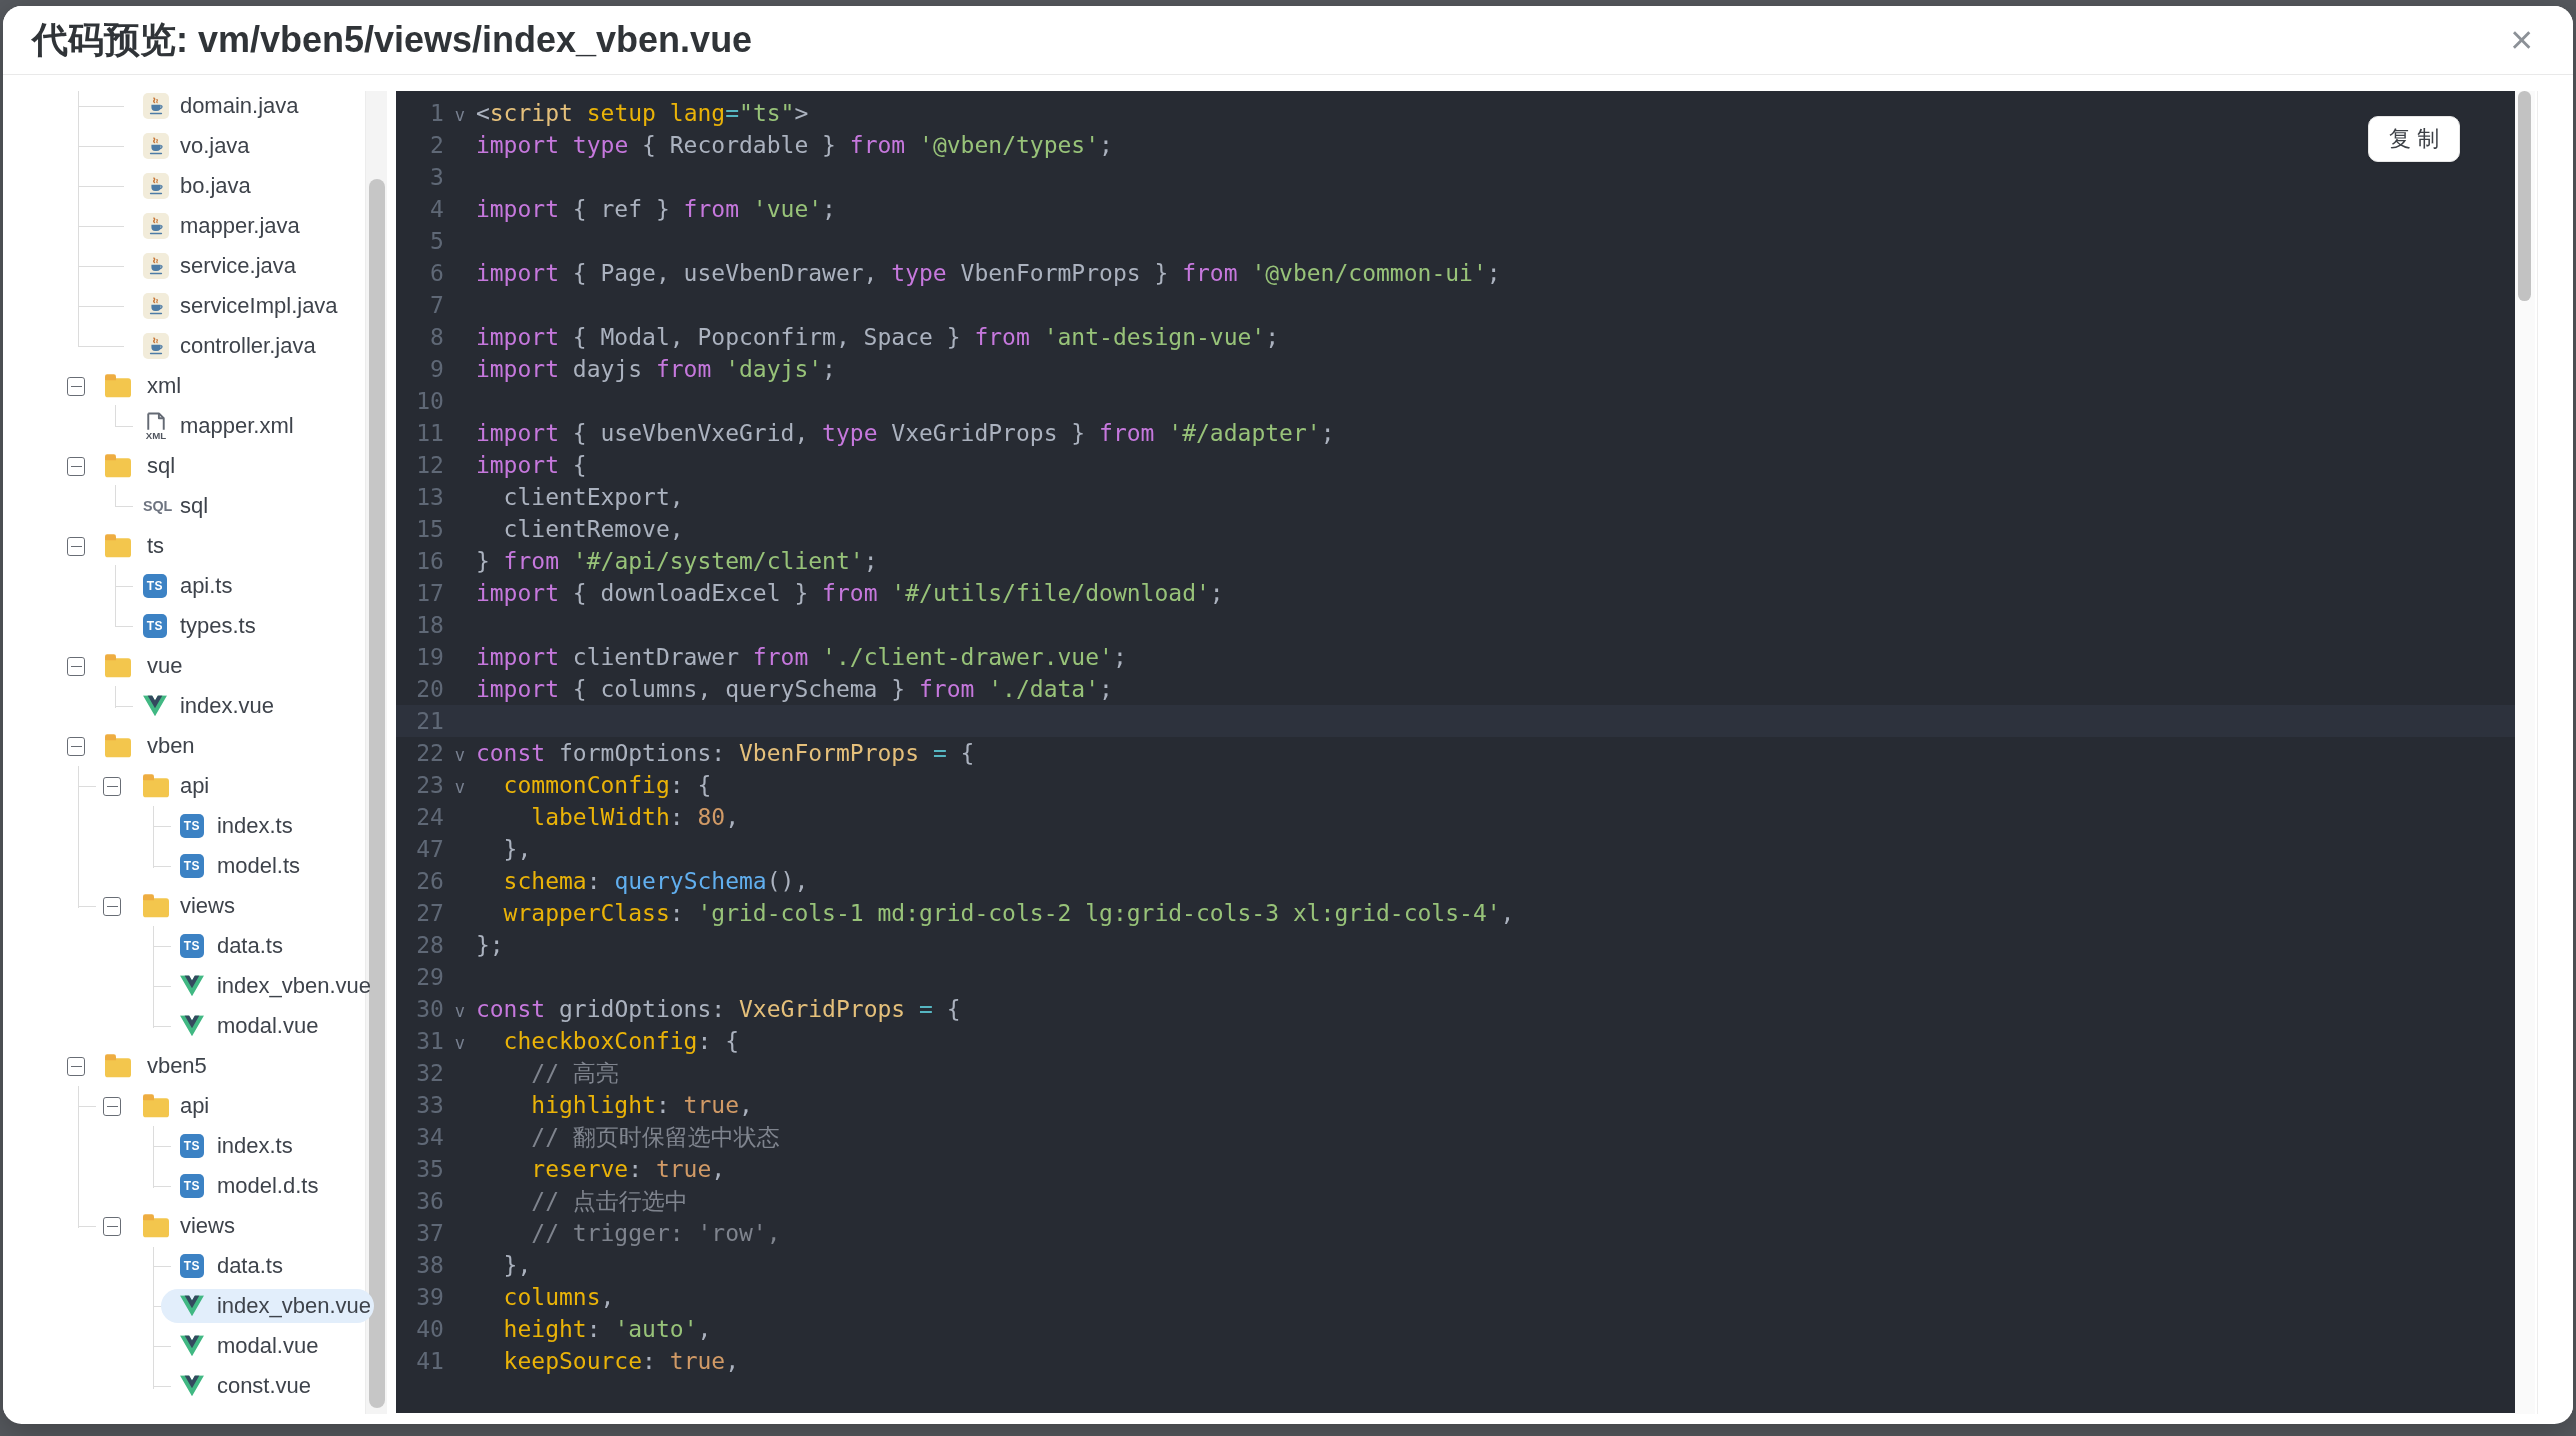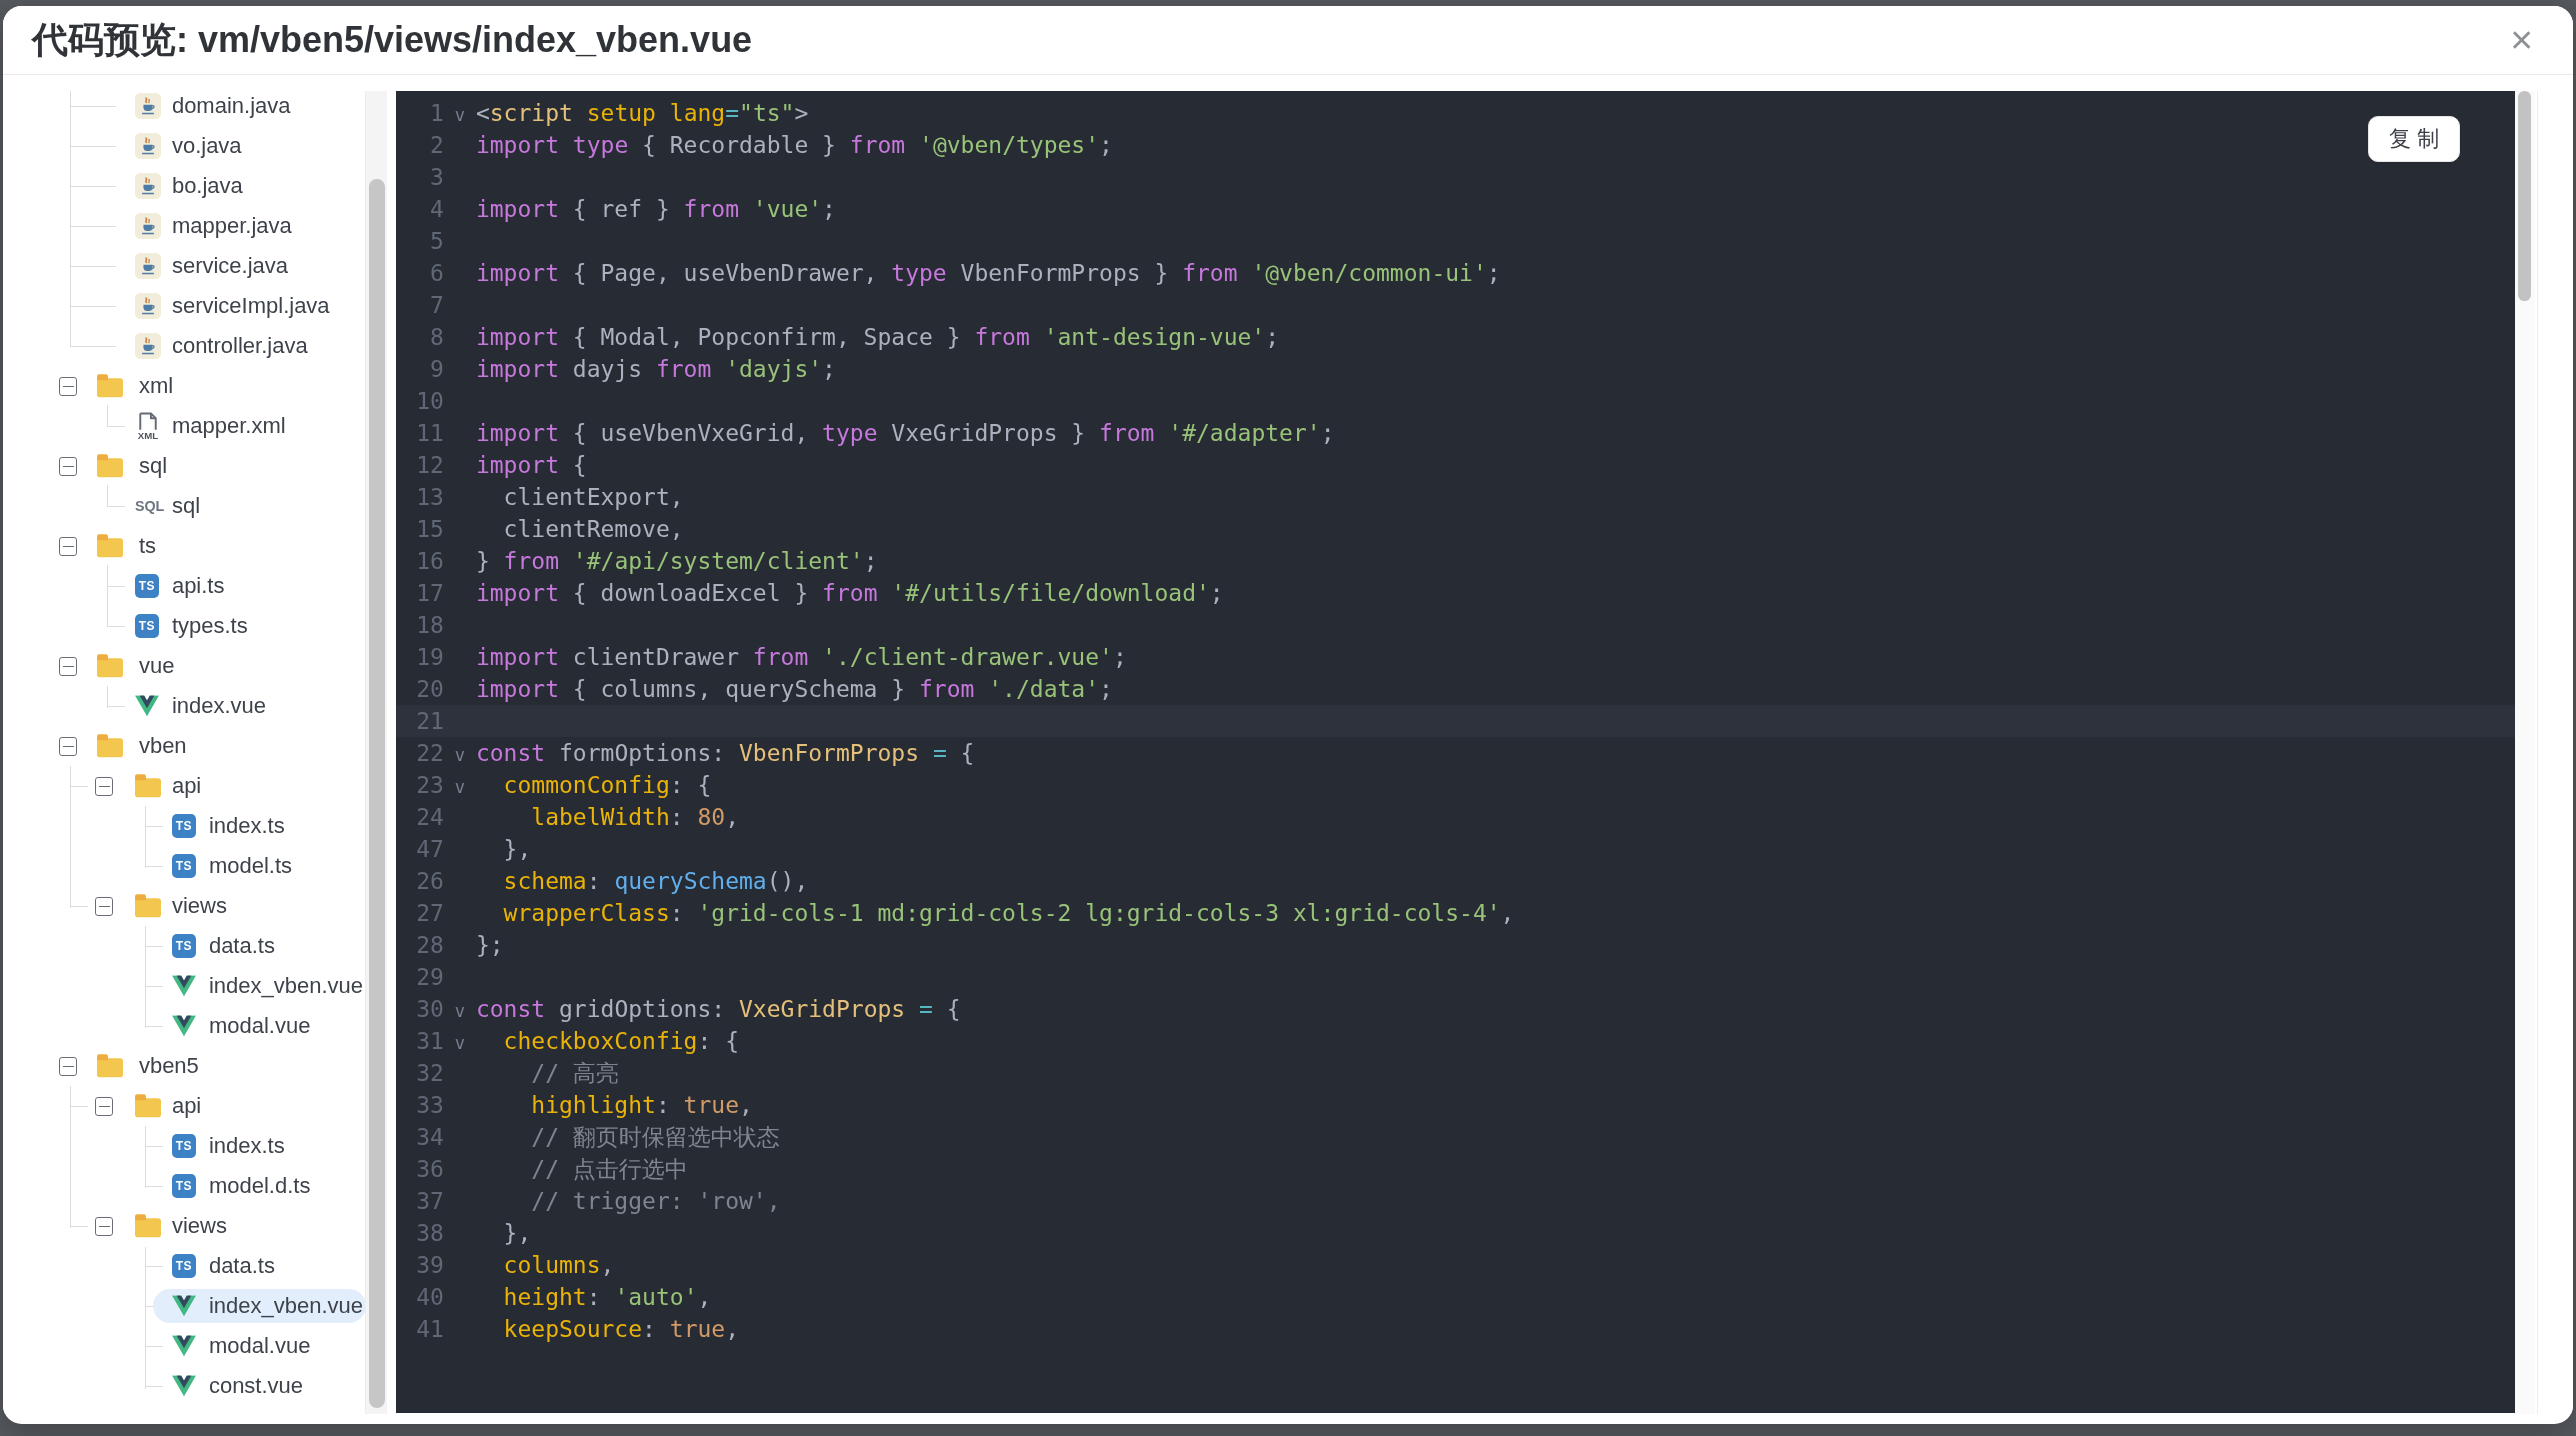--- a/index.html
+++ b/index.html
@@ -16,21 +16,21 @@
   .hdr{position:absolute;left:0;top:0;right:0;height:68px;border-bottom:1.4px solid #e9e9e9;background:#fff;}
   .hdr-title{position:absolute;left:29px;top:0;height:68px;line-height:68px;
     font-size:36px;font-weight:700;color:#303438;white-space:nowrap;}
   .hdr-close{position:absolute;right:21.5px;top:4.3px;width:60px;height:60px;
     display:flex;align-items:center;justify-content:center;
     font-size:39px;color:#8c9197;cursor:pointer;font-weight:300;line-height:1;}
   
   .bod{position:absolute;left:0;top:85px;right:0;bottom:10px;display:flex;}
   
   .tree-panel{width:393px;position:relative;overflow:hidden;background:#fff;}
-  .tree{position:absolute;left:0;top:-4.3px;right:31.5px;}
+  .tree{position:absolute;left:8px;top:-4.3px;right:31.5px;}
   .guide{position:absolute;width:1.4px;background:#dcdcdc;z-index:0;}
   .trow{position:relative;height:40px;z-index:1;cursor:pointer;}
   .trow .stub{position:absolute;height:1.4px;background:#dcdcdc;top:19.3px;}
   .pill{position:absolute;left:150px;width:213px;top:2.9px;height:34px;border-radius:17px;background:#e2eefb;}
   .exp{position:absolute;top:50%;margin-top:-9.3px;width:18.6px;height:18.6px;box-sizing:border-box;
     border:1.8px solid #686d75;border-radius:2.9px;background:#fff;cursor:pointer;}
   .exp::after{content:"";position:absolute;left:2.9px;right:2.9px;top:50%;margin-top:-0.9px;height:1.8px;background:#686d75;}
   .tlabel{position:absolute;top:50%;transform:translateY(-50%);font-size:22px;color:#3e434b;white-space:nowrap;}
   .ico{position:absolute;top:50%;transform:translateY(-50%);display:flex;align-items:center;justify-content:center;}
   .ico.folder{width:26px;height:19.3px;background:#f3c64d;border-radius:2.9px;margin-top:1.4px;}
@@ -401,20 +401,21 @@
           <div class="cl"><span class="ln">47</span><span class="fd"></span><span><span class="tk-d">  },</span></span></div>
           <div class="cl"><span class="ln">26</span><span class="fd"></span><span><span class="tk-d">  </span><span class="tk-r">schema</span><span class="tk-d">: </span><span class="tk-b">querySchema</span><span class="tk-d">(),</span></span></div>
           <div class="cl"><span class="ln">27</span><span class="fd"></span><span><span class="tk-d">  </span><span class="tk-r">wrapperClass</span><span class="tk-d">: </span><span class="tk-g">'grid-cols-1 md:grid-cols-2 lg:grid-cols-3 xl:grid-cols-4'</span><span class="tk-d">,</span></span></div>
           <div class="cl"><span class="ln">28</span><span class="fd"></span><span><span class="tk-d">};</span></span></div>
           <div class="cl"><span class="ln">29</span><span class="fd"></span><span></span></div>
           <div class="cl"><span class="ln">30</span><span class="fd">v</span><span><span class="tk-m">const</span><span class="tk-d"> gridOptions: </span><span class="tk-y">VxeGridProps</span><span class="tk-d"> </span><span class="tk-c">=</span><span class="tk-d"> {</span></span></div>
           <div class="cl"><span class="ln">31</span><span class="fd">v</span><span><span class="tk-d">  </span><span class="tk-r">checkboxConfig</span><span class="tk-d">: {</span></span></div>
           <div class="cl"><span class="ln">32</span><span class="fd"></span><span><span class="tk-d">    </span><span class="tk-k">// 高亮</span></span></div>
           <div class="cl"><span class="ln">33</span><span class="fd"></span><span><span class="tk-d">    </span><span class="tk-r">highlight</span><span class="tk-d">: </span><span class="tk-o">true</span><span class="tk-d">,</span></span></div>
           <div class="cl"><span class="ln">34</span><span class="fd"></span><span><span class="tk-d">    </span><span class="tk-k">// 翻页时保留选中状态</span></span></div>
+          <div class="cl"><span class="ln">35</span><span class="fd"></span><span><span class="tk-d">    </span><span class="tk-r">reserve</span><span class="tk-d">: </span><span class="tk-o">true</span><span class="tk-d">,</span></span></div>
           <div class="cl"><span class="ln">36</span><span class="fd"></span><span><span class="tk-d">    </span><span class="tk-k">// 点击行选中</span></span></div>
           <div class="cl"><span class="ln">37</span><span class="fd"></span><span><span class="tk-d">    </span><span class="tk-k">// trigger: 'row',</span></span></div>
           <div class="cl"><span class="ln">38</span><span class="fd"></span><span><span class="tk-d">  },</span></span></div>
           <div class="cl"><span class="ln">39</span><span class="fd"></span><span><span class="tk-d">  </span><span class="tk-r">columns</span><span class="tk-d">,</span></span></div>
           <div class="cl"><span class="ln">40</span><span class="fd"></span><span><span class="tk-d">  </span><span class="tk-r">height</span><span class="tk-d">: </span><span class="tk-g">'auto'</span><span class="tk-d">,</span></span></div>
           <div class="cl"><span class="ln">41</span><span class="fd"></span><span><span class="tk-d">  </span><span class="tk-r">keepSource</span><span class="tk-d">: </span><span class="tk-o">true</span><span class="tk-d">,</span></span></div>
         </div>
       <button class="copy-btn">复 制</button>
       <div class="code-track"></div>
       <div class="code-edge"></div>

